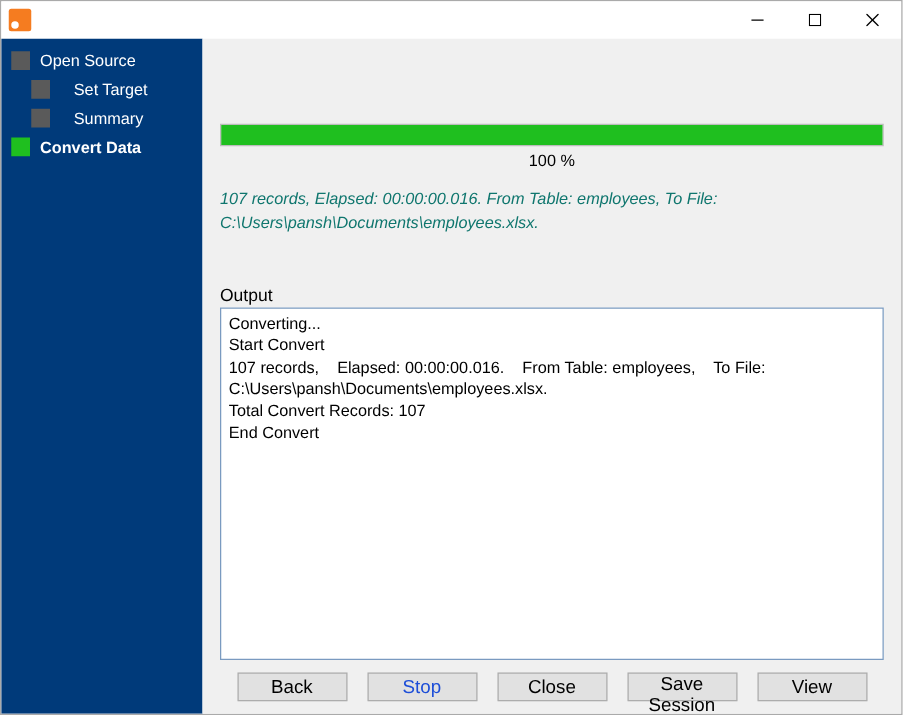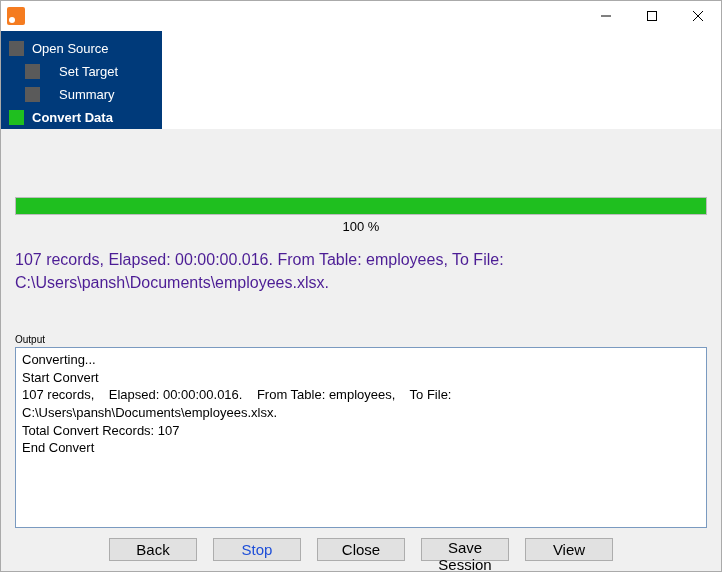--- a/index.html
+++ b/index.html
@@ -44,21 +44,20 @@
     display: flex;
     align-items: center;
     justify-content: center;
     cursor: pointer;
   }
   .win-btn svg { width: 10px; height: 10px; stroke: #000; stroke-width: 1; fill: none; }
 
   .content {
     display: flex;
     height: calc(100% - 30px);
-    flex-direction: column;
   }
   .sidebar {
     width: 161px;
     background: #003a7a;
     color: #fff;
     padding-top: 6px;
     flex-shrink: 0;
   }
   .nav-item {
     display: flex;
@@ -100,27 +99,28 @@
     background: #1fbf1f;
     width: 100%;
   }
   .progress-label {
     text-align: center;
     margin-top: 4px;
     font-size: 13px;
   }
   .status-text {
     margin-top: 14px;
-    font-size: 16px;
+    font-size: 13px;
     line-height: 1.45;
-    color: #4c1d95;
+    color: #0f766e;
+    font-style: italic;
   }
   .output-label {
     margin-top: 40px;
-    font-size: 10px;
+    font-size: 14px;
     margin-bottom: 2px;
   }
   .output-box {
     flex: 1;
     background: #fff;
     border: 1px solid #7a9ac0;
     padding: 3px 6px;
     font-size: 13px;
     line-height: 1.35;
     color: #000;

